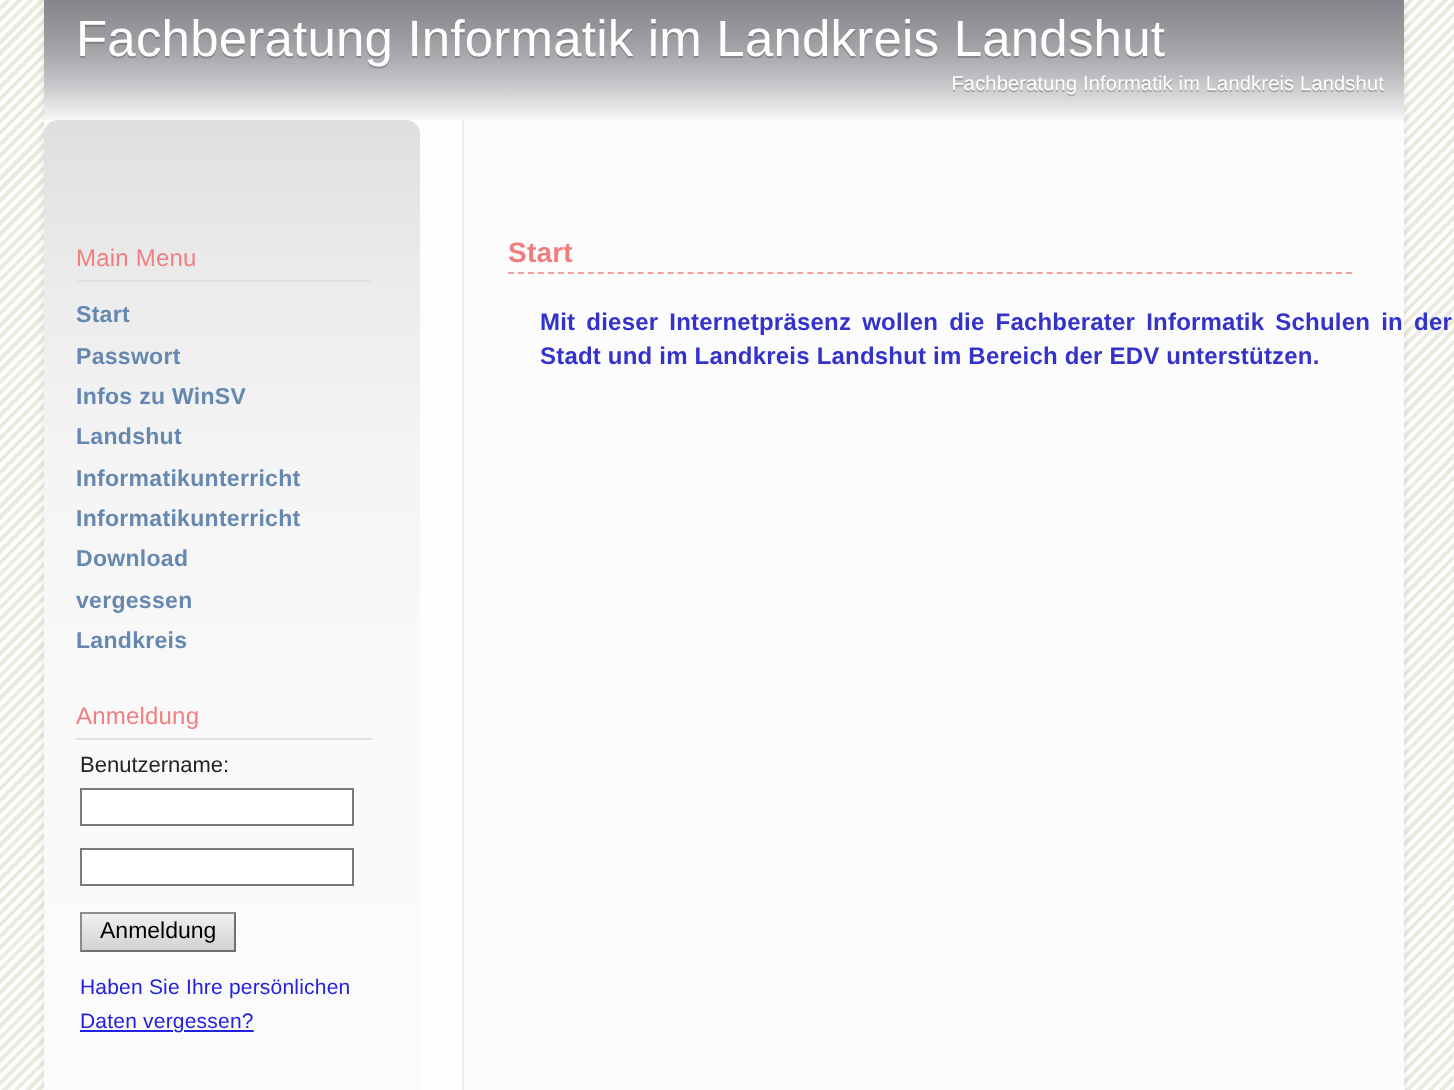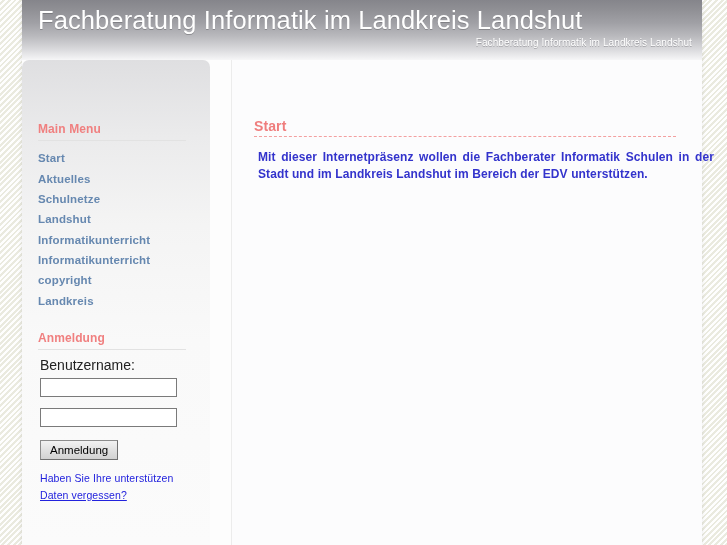--- a/index.html
+++ b/index.html
@@ -93,21 +93,21 @@
     box-sizing: border-box;
   }
   #sidebar-inner {
     padding: 62px 0 0 16px;
   }
 
   .module { margin-bottom: 20px; }
 
   .module-title {
     font-size: 12px;
-    font-weight: bold;
+    font-weight: normal;
     color: #f08080;
     margin: 0 0 4px 0;
     letter-spacing: 0.1px;
   }
   .module-rule {
     height: 1px;
     width: 148px;
     background: #e2e2e2;
     margin-bottom: 7px;
   }
@@ -120,21 +120,21 @@
     font-weight: bold;
     color: #6688b0;
     text-decoration: none;
     padding: 4.2px 0;
     letter-spacing: 0.15px;
   }
 
   
   .form-label {
     display: block;
-    font-size: 14px;
+    font-size: 11px;
     color: #222222;
     margin: 2px 0 4px 2px;
   }
   .text-input {
     width: 131px;
     height: 15px;
     font-family: "Liberation Sans", sans-serif;
     font-size: 11px;
     padding: 1px 2px;
     margin: 0 0 11px 2px;
@@ -211,21 +211,21 @@
     border: 0;
     border-top: 1px dashed #f3a0a0;
     margin: 0 0 12px 0;
     height: 0;
   }
   #content-text {
     font-size: 12px;
     font-weight: bold;
     color: #3333cc;
     line-height: 17px;
-    margin: 4px;
+    margin: 16px;
     text-align: justify;
     width: 456px;
     letter-spacing: 0.1px;
   }
 </style>
 </head>
 <body>
 
 <div id="page">
 
@@ -240,36 +240,39 @@
       <div id="sidebar-inner">
 
         <div class="module">
           <div class="module-title">Main Menu</div>
           <div class="module-rule"></div>
           <ul class="menu">
             <li>
                 <a href="#">Start</a>
               </li>
             <li>
-                <a href="#">Aktuelles</a>
-              </li>
-            <li>
-                <a href="#">Schulnetze</a>
+                <a href="#">Passwort</a>
+              </li>
+            <li>
+                <a href="#">Infos zu WinSV</a>
               </li>
             <li>
                 <a href="#">Landshut</a>
               </li>
             <li>
                 <a href="#">Informatikunterricht</a>
               </li>
             <li>
                 <a href="#">Informatikunterricht</a>
               </li>
             <li>
-                <a href="#">copyright</a>
+                <a href="#">Download</a>
+              </li>
+            <li>
+                <a href="#">vergessen</a>
               </li>
             <li>
                 <a href="#">Landkreis</a>
               </li>
           </ul>
         </div>
 
         <div class="module">
           <div class="module-title">Anmeldung</div>
           <div class="module-rule"></div>
@@ -277,21 +280,21 @@
           <label class="form-label">Benutzername:</label>
           <input class="text-input" type="text" value="" style="">
 
           <input class="text-input" type="password" value="" style="">
 
           <div>
             <button id="login-button" type="button">Anmeldung</button>
           </div>
 
           <div class="login-links">
-            <a href="#" class="wrap-link"><span class="n">Haben Sie Ihre unterstützen </span><span class="u">Daten vergessen?</span></a>
+            <a href="#" class="wrap-link"><span class="n">Haben Sie Ihre persönlichen </span><span class="u">Daten vergessen?</span></a>
 
           </div>
         </div>
 
       </div>
     </div>
 
     <div id="col-divider"></div>
 
     <div id="content">

